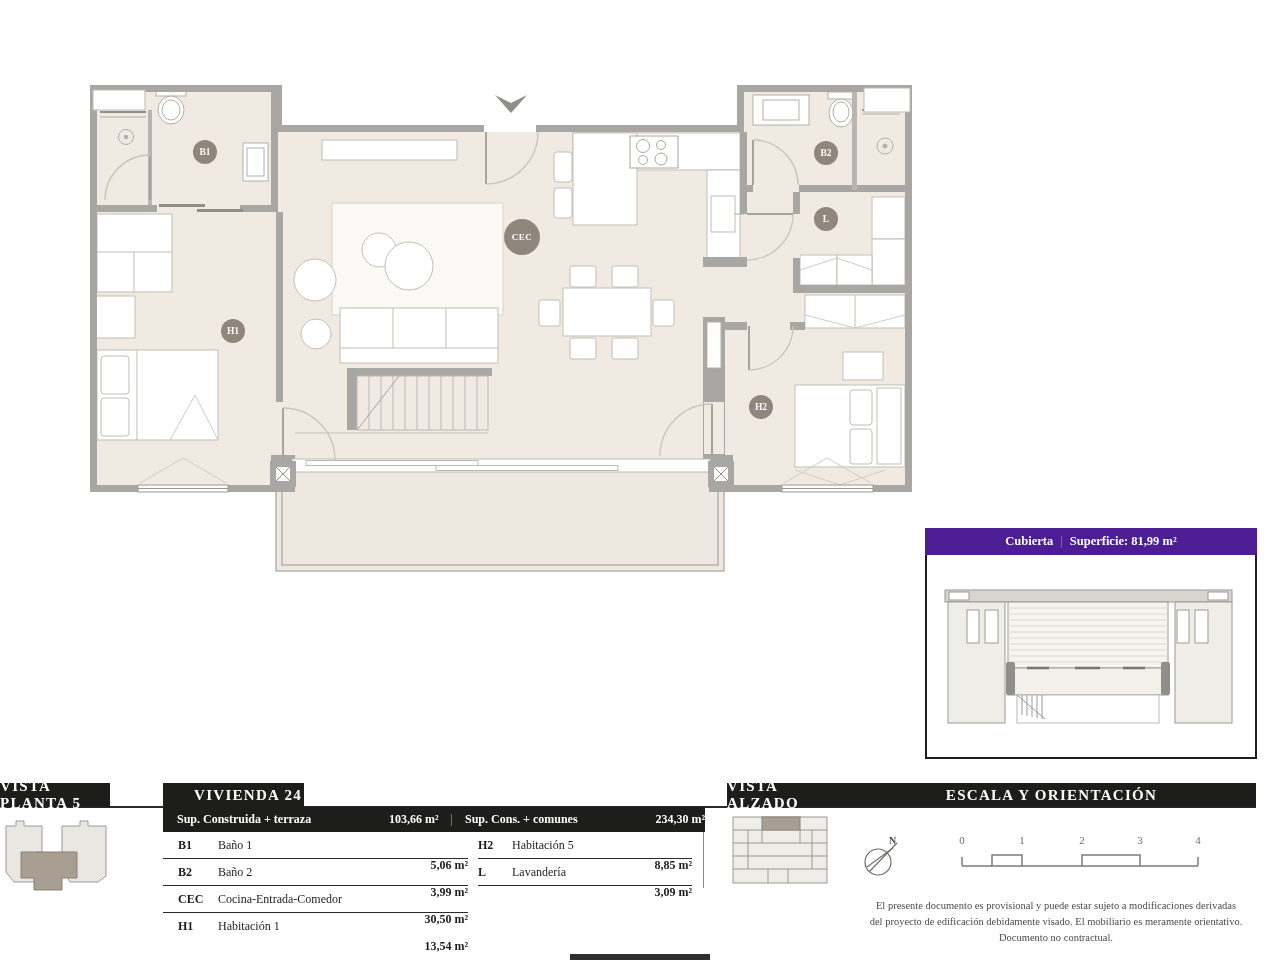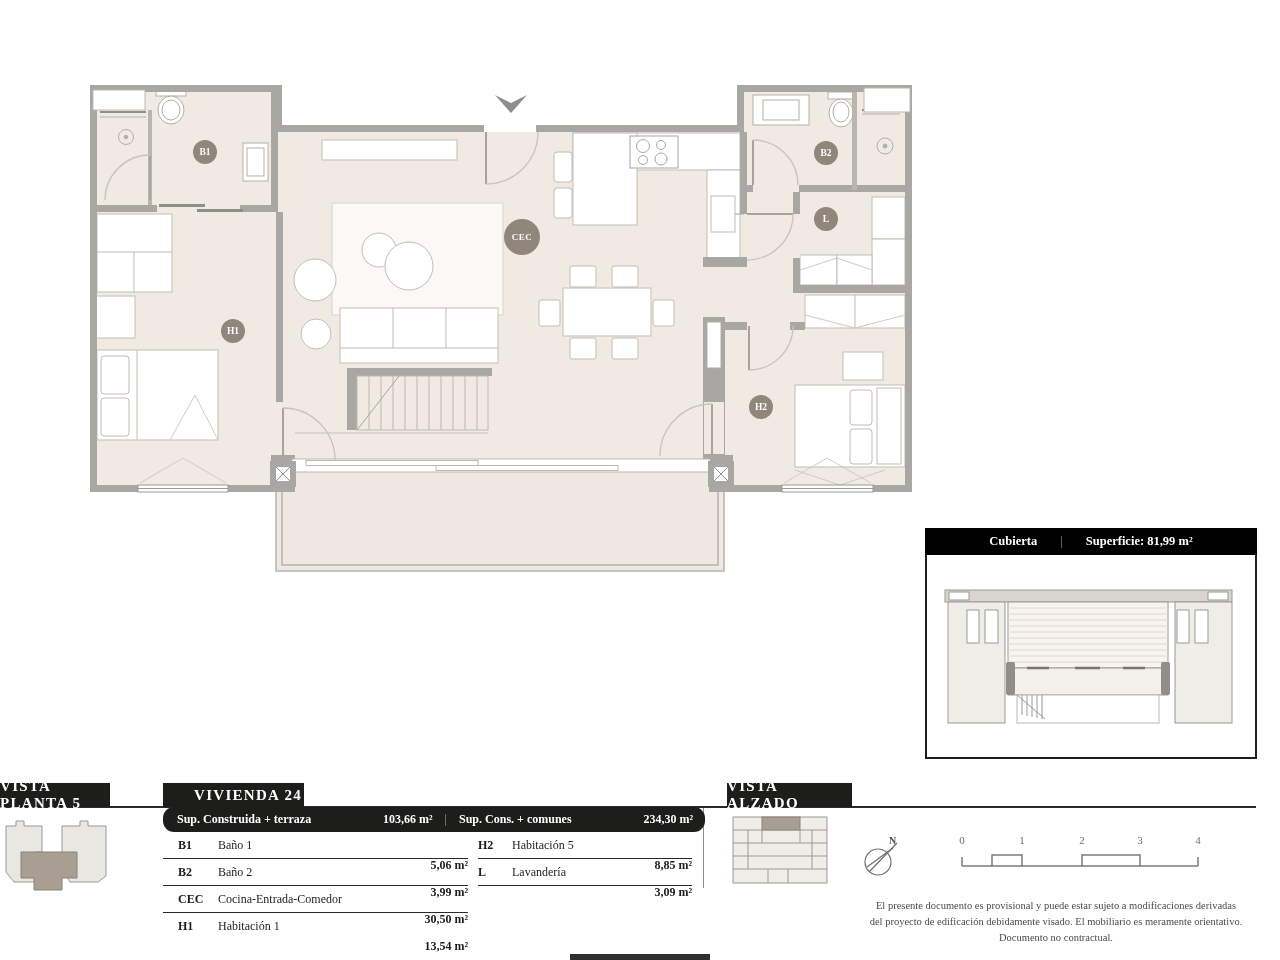--- a/index.html
+++ b/index.html
@@ -11,36 +11,36 @@
   .banner{position:absolute;background:#1d1d1b;color:#fff;display:flex;align-items:center;
           justify-content:center;font-size:15px;font-weight:bold;letter-spacing:1.3px;height:24px;z-index:2;}
   .banner.left-pad{justify-content:flex-start;padding-left:31px;}
   
   .chip{position:absolute;z-index:2;background:#8b8177;color:#fff;border-radius:50%;
         display:flex;align-items:center;justify-content:center;font-weight:bold;opacity:.95;}
   .chip.small{width:24px;height:24px;font-size:9.5px;}
   .chip.big{width:36px;height:36px;font-size:9px;letter-spacing:.5px;}
   
   #tbl-header{position:absolute;left:163px;top:807px;width:542px;height:25px;background:#1d1d1b;
-      color:#fff;display:flex;align-items:center;font-size:12px;font-weight:bold;z-index:2;border-radius:11px;}
+      color:#fff;display:flex;align-items:center;font-size:12px;font-weight:bold;z-index:2;}
   #tbl-header .lab1{margin-left:14px;}
   #tbl-header .val1{margin-left:auto;}
   #tbl-header .sep{color:#9b9b98;margin:0 12px;font-weight:normal;}
-  #tbl-header .val2{margin-left:auto;margin-right:12px;}
+  #tbl-header .val2{margin-left:auto;}
   .tcol{position:absolute;z-index:2;font-size:12px;color:#1d1d1b;}
   .trow{display:flex;align-items:center;height:26px;}
   .trow.rule{border-bottom:1px solid #2a2a28;}
   .trow .code{width:40px;padding-left:15px;font-weight:bold;}
   .trow .nm{flex:1;}
   .trow .ar{font-weight:bold;margin-top:40px;}
   
   #cub-box{position:absolute;left:925px;top:528px;width:332px;height:231px;background:#fff;
       border:2px solid #1d1d1b;box-sizing:border-box;z-index:0;}
-  #cub-head{position:absolute;left:925px;top:528px;width:332px;height:27px;background:#000000;
-      color:#fff;display:flex;align-items:center;justify-content:center;gap:23px;
+  #cub-head{position:absolute;left:925px;top:528px;width:332px;height:27px;background:#4c1d95;
+      color:#fff;display:flex;align-items:center;justify-content:center;gap:7px;
       font-size:12.5px;font-weight:bold;z-index:2;}
   #cub-head .sep{color:#8f8f8c;font-weight:normal;}
   .rule-h{position:absolute;left:0;top:806px;width:1256px;height:2px;background:#2a2a28;z-index:0;}
   .rule-v{position:absolute;left:703px;top:808px;width:1px;height:80px;background:#8a8a86;z-index:0;}
   #bottom-bar{position:absolute;left:570px;top:954px;width:140px;height:6px;background:#2f2f2d;z-index:0;}
   .tick{position:absolute;z-index:2;font-size:11px;color:#6f6e6a;width:14px;text-align:center;}
   #north{position:absolute;left:889px;top:835px;font-size:10px;font-weight:bold;color:#4b4b49;z-index:2;}
   #disc{position:absolute;left:830px;top:898px;width:452px;text-align:center;font-size:10.5px;
         line-height:16px;color:#4b4b49;z-index:2;}
 </style>
@@ -382,20 +382,23 @@
 
   <div class="banner" style="left:0;top:783px;width:110px">
     <span>VISTA PLANTA 5</span>
     </div>
   <div class="banner left-pad" style="left:163px;top:783px;width:110px">
     <span>VIVIENDA 24</span>
     </div>
   <div class="banner" style="left:727px;top:783px;width:125px">
     <span>VISTA ALZADO</span>
     </div>
+  <div class="banner" style="left:847px;top:783px;width:409px">
+    <span>ESCALA Y ORIENTACIÓN</span>
+    </div>
 
   <div id="tbl-header">
     <span class="lab1">Sup. Construida + terraza</span>
     <span class="val1">103,66 m²</span>
     <span class="sep">|</span>
     <span>Sup. Cons. + comunes</span>
     <span class="val2">234,30 m²</span>
   </div>
 
   <div class="tcol" style="left:163px;top:832px;width:305px">

